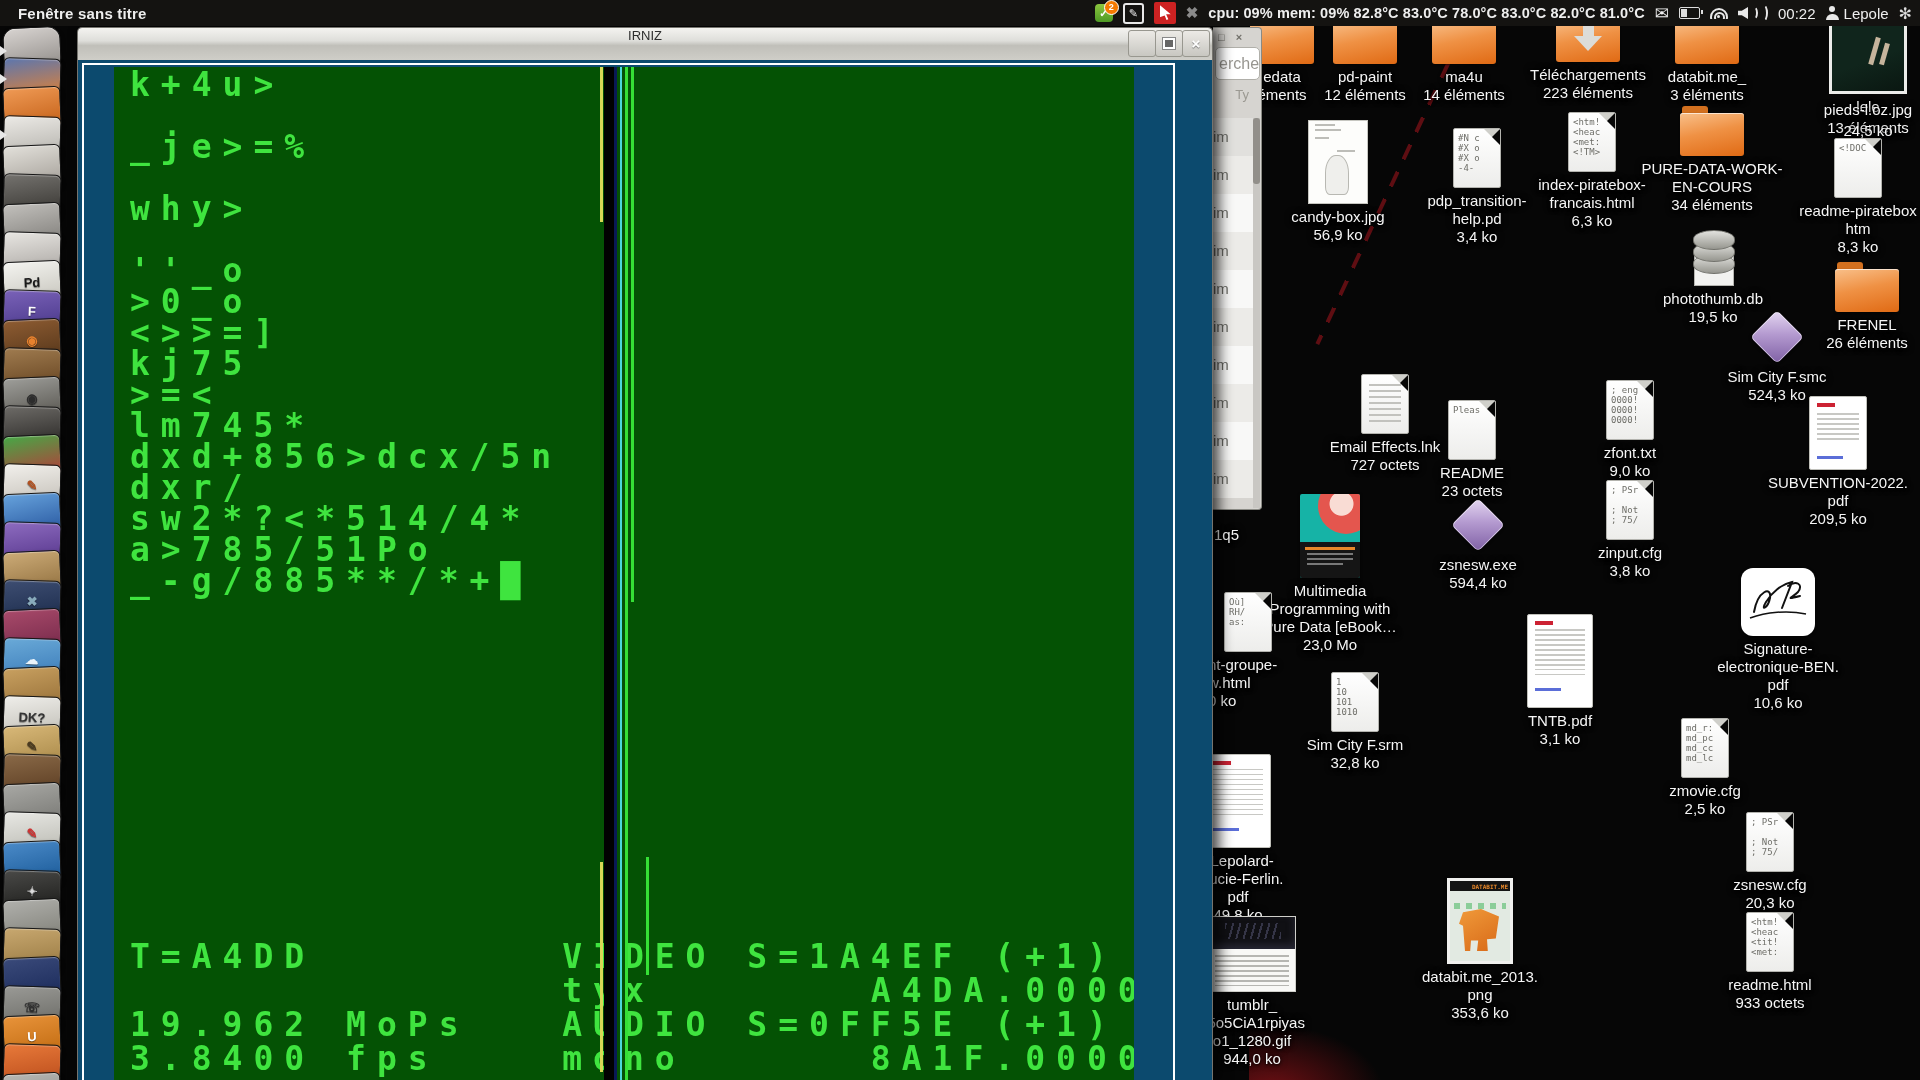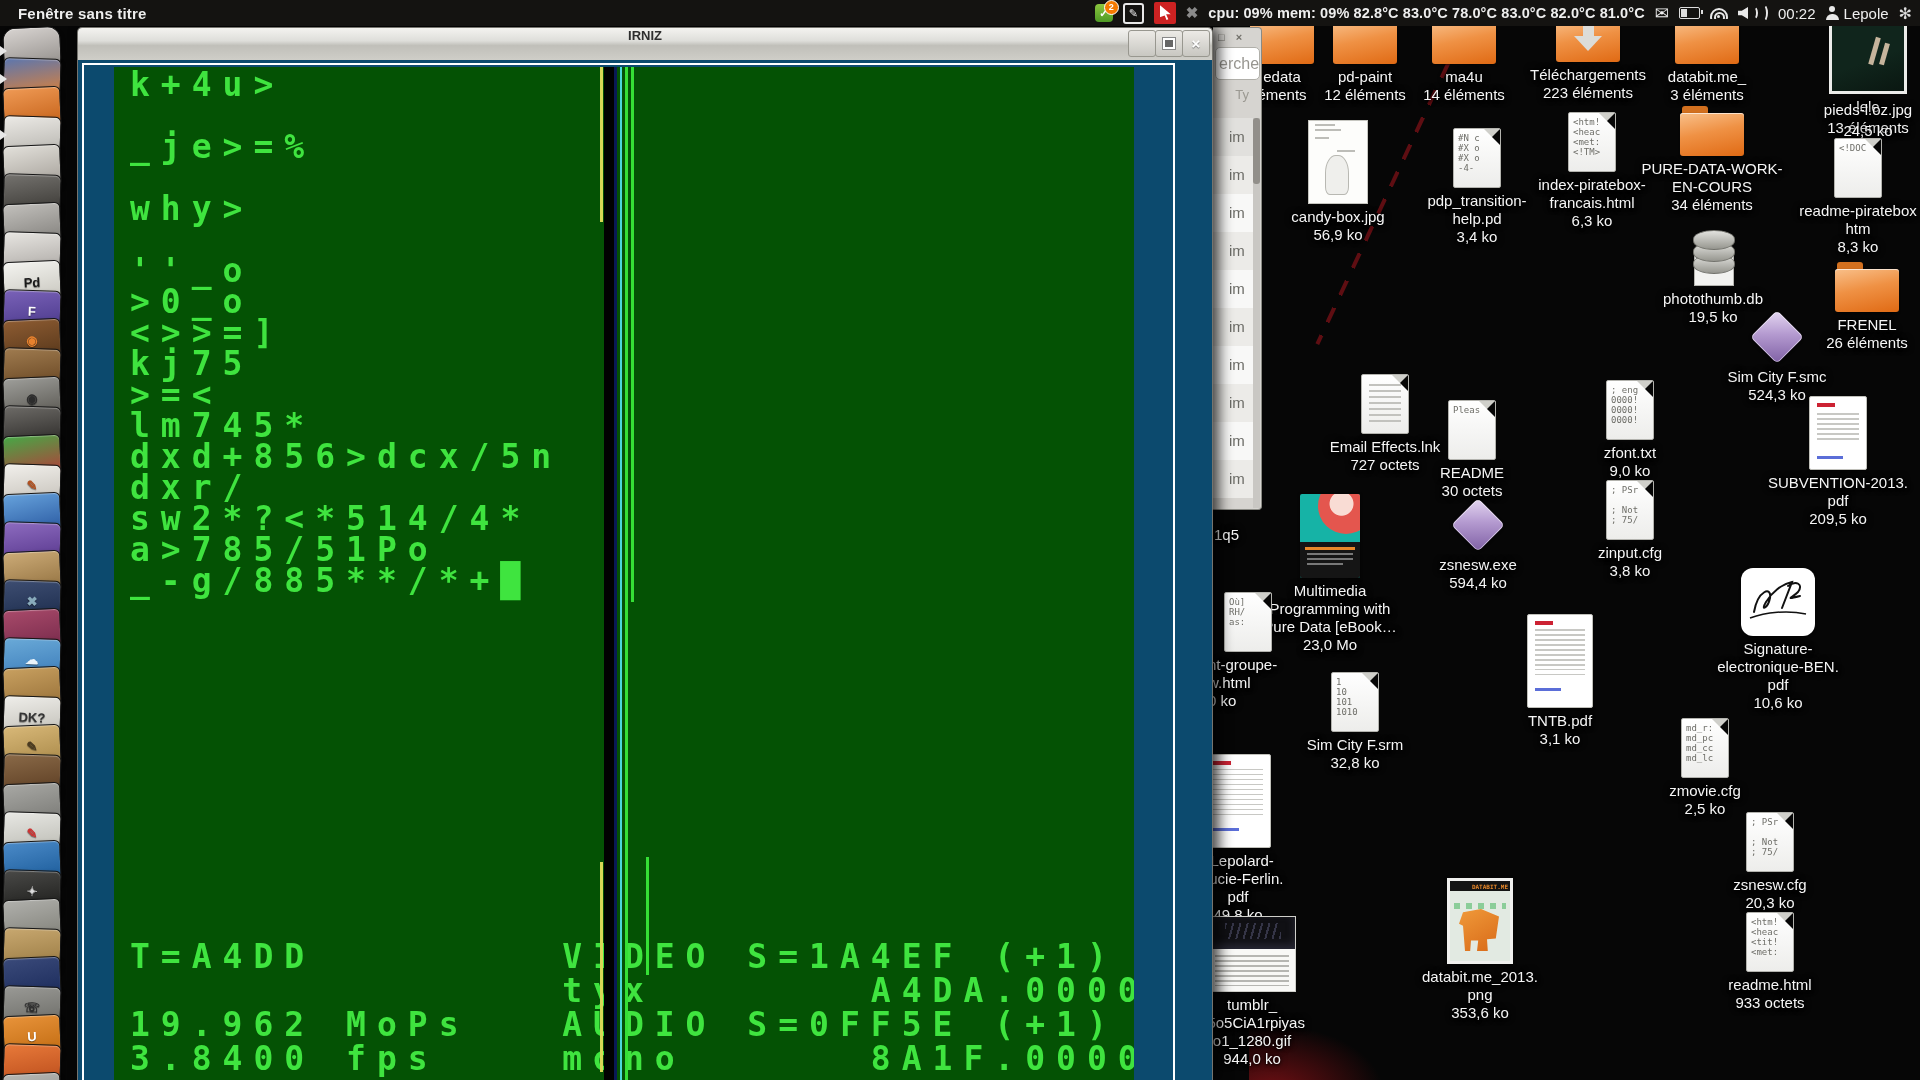--- a/index.html
+++ b/index.html
@@ -52,21 +52,21 @@
   .tg{font-weight:bold;font-size:13px;color:#fff;text-shadow:0 1px 1px rgba(0,0,0,.45);white-space:nowrap}
   .dock-arrow{position:absolute;left:0;width:0;height:0;border:5px solid transparent;border-left:7px solid #e8e8e8;z-index:55}
 
   
   #emuwin{position:absolute;left:77px;top:27px;width:1136px;height:1053px;z-index:40;background:#000;
           border:1px solid #75746e;border-bottom:none;border-radius:5px 5px 0 0;
           box-shadow:6px 0 14px rgba(0,0,0,.75);box-sizing:border-box}
   #emu-titlebar{height:32px;background:linear-gradient(#f4f3f0 0%,#dededa 40%,#c0bfb9 55%,#cfcec8 100%);
                 border-bottom:1px solid #8a8984;border-radius:4px 4px 0 0;position:relative;
                 display:flex;justify-content:center}
-  .emu-title{font-size:13px;color:#2e2e2e;font-weight:bold;margin-top:0px}
+  .emu-title{font-size:13px;color:#2e2e2e;font-weight:normal;margin-top:0px}
   .win-btns{position:absolute;right:2px;top:2px;display:flex}
   .wbtn{width:26px;height:25px;border:1px solid #98978f;background:linear-gradient(#eceae6,#c8c7c1);
         display:flex;align-items:center;justify-content:center;margin-left:-1px;border-radius:3px}
   .wbtn .sq{width:8px;height:7px;border:2px solid #fff;background:#666;box-shadow:0 0 0 1px #888}
   .wbtn.close{color:#fff;font-size:15px;font-weight:bold;text-shadow:0 1px 1px #777}
   #emu-content{position:absolute;top:32px;left:0;right:0;bottom:0;background:#0c4a6e;overflow:hidden}
   #emu-frame{position:absolute;left:4px;top:3px;width:1089px;height:1200px;border:2px solid #fff}
   #greenscreen{position:absolute;left:36px;top:7px;width:1020px;bottom:0;background:#045204;overflow:hidden}
   .crt{margin:0;position:absolute;font-family:"DejaVu Sans Mono",monospace;font-weight:bold;
        color:#3fe43f;white-space:pre}
@@ -75,21 +75,21 @@
   .stripe{position:absolute;top:0;bottom:0}
 
   
   #fmwin{position:absolute;left:1213px;top:27px;width:49px;height:483px;z-index:30;background:#d6d4d0;
          border:1px solid #8a8a84;border-left:none;border-radius:0 4px 4px 0;box-sizing:border-box;overflow:hidden}
   .fm-btns{display:flex;gap:11px;padding:3px 0 0 5px;color:#71706a;font-size:11px;font-weight:bold}
   .fm-search{margin:4px 1px 0 2px;height:31px;background:#fff;border:1px solid #b0afa9;border-radius:5px;
              color:#97958f;font-size:16px;line-height:31px;padding-left:3px;overflow:hidden;white-space:nowrap}
   .fm-colhdr{text-align:right;padding:7px 12px 3px 0;color:#9b9992;font-size:13px}
   .fm-rows{position:absolute;left:0;right:8px;top:90px;bottom:0;overflow:hidden}
-  .fm-row{height:38px;line-height:38px;padding-left:16px;font-size:15px;color:#6b6b66;background:#f8f8f7}
+  .fm-row{height:38px;line-height:38px;font-size:15px;color:#6b6b66;background:#f8f8f7}
   .fm-row.odd{background:#ecebe8}
   .fm-row.sel{background:#e1e0dd}
   .fm-scroll{position:absolute;right:1px;top:90px;bottom:1px;width:7px;background:#c9c7c3}
   .fm-thumb{width:7px;height:66px;background:#928f8a;border-radius:3px}
 
   
   #desktop{position:absolute;left:64px;top:26px;right:0;bottom:0;z-index:5}
   #streak1{position:absolute;left:1395px;top:10px;width:4px;height:340px;opacity:.75;
            background:repeating-linear-gradient(#7c1016 0 16px,transparent 16px 30px);
            transform:rotate(25deg);transform-origin:top center;z-index:6}
@@ -458,21 +458,21 @@
         <div>727 octets</div>
       </div>
     </div>
     <div class="dicon" style="left: 1397px; top: 400px; width: 150px;">
       <div class="page">
         <pre class="pcode">Pleas</pre>
         <div class="fold"></div>
       </div>
       <div class="lbl">
         <div>README</div>
-        <div>30 octets</div>
+        <div>23 octets</div>
       </div>
     </div>
     <div class="dicon" style="left: 1555px; top: 380px; width: 150px;">
       <div class="page">
         <pre class="pcode">; eng
 0000!
 0000!
 0000!</pre>
         <div class="fold"></div>
       </div>
@@ -481,21 +481,21 @@
         <div>9,0 ko</div>
       </div>
     </div>
     <div class="dicon" style="left: 1763px; top: 396px; width: 150px;">
       <div class="pdf">
         <div class="red"></div>
         <div class="gl"></div>
         <div class="bl"></div>
       </div>
       <div class="lbl">
-        <div>SUBVENTION-2013.</div>
+        <div>SUBVENTION-2022.</div>
         <div>pdf</div>
         <div>209,5 ko</div>
       </div>
     </div>
     <div class="dicon" style="left: 1555px; top: 480px; width: 150px;">
       <div class="page">
         <pre class="pcode">; PSr
 
 ; Not
 ; 75/</pre>

